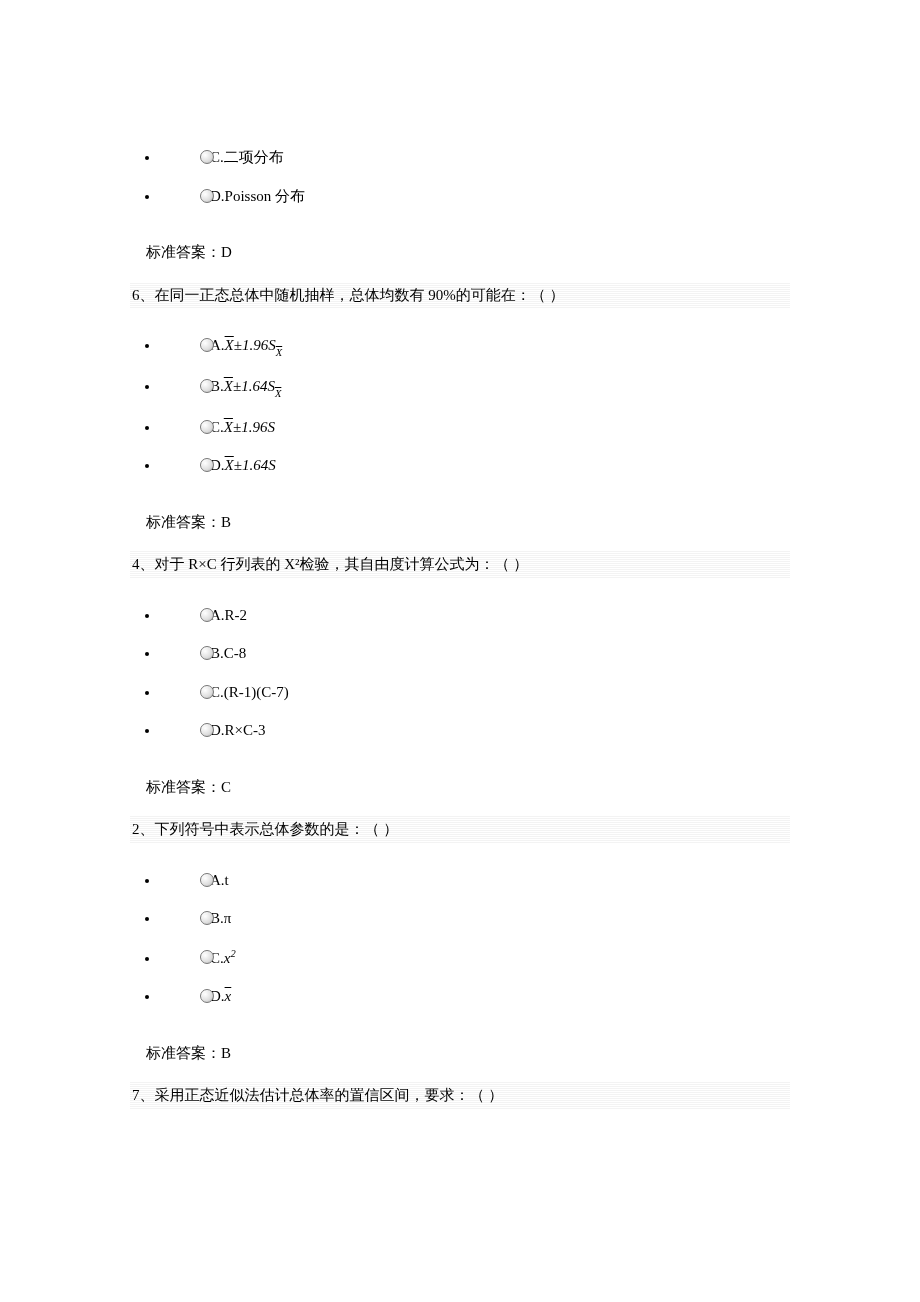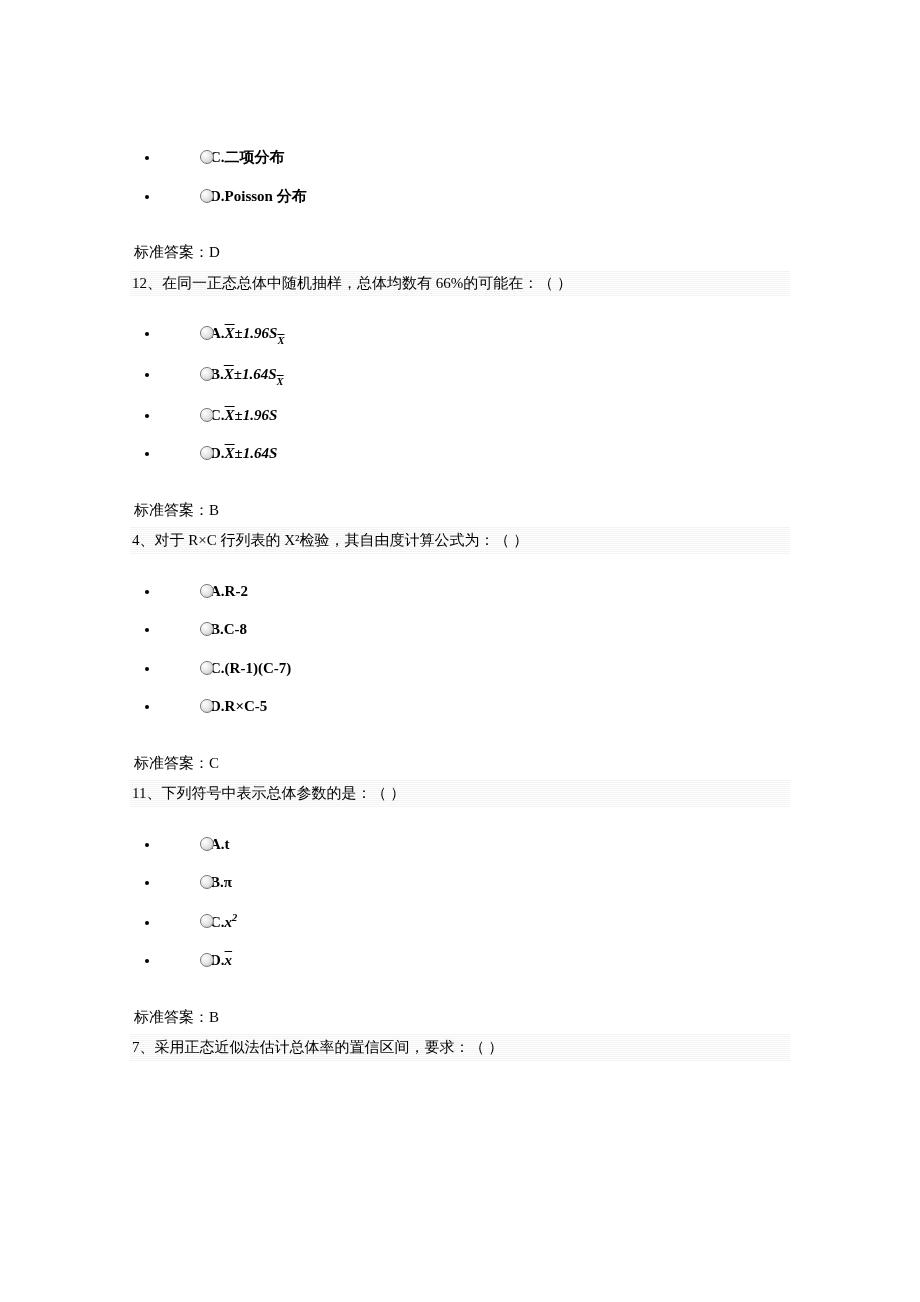--- a/index.html
+++ b/index.html
@@ -9,40 +9,39 @@
     background: #fff;
     margin: 0;
     padding: 120px 130px 40px 130px;
     width: 660px;
     line-height: 1.5;
   }
   ul.opts {
     list-style: disc;
     padding-left: 30px;
     margin: 18px 0 24px 0;
-    font-weight: bold;
   }
   ul.opts li {
     padding: 8px 0 8px 50px;
     position: relative;
   }
   .radio {
     display: inline-block;
     width: 12px;
     height: 12px;
     border: 1px solid #777;
     border-radius: 50%;
     background: radial-gradient(circle at 35% 35%, #fff 0%, #ddd 60%, #aaa 100%);
     position: absolute;
     left: 40px;
     top: 12px;
     box-shadow: inset 1px 1px 1px rgba(255,255,255,.6);
   }
   .ans {
-    margin: 4px;
+    margin: 16px;
     padding: 2px 0;
   }
   .qrow {
     background: repeating-linear-gradient(0deg, #f3f3f3 0px, #f3f3f3 1px, #fff 1px, #fff 2px);
     padding: 2px 2px;
     margin: 0 0 6px 0;
   }
   .label {
     font-family: "SimSun", "宋体", serif;
   }
@@ -74,21 +73,21 @@
   </li>
   <li>
     <span class="radio"></span>
     <span class="label">D.Poisson 分布</span>
   </li>
 </ul>
 <p class="ans">
   <span>标准答案：</span><span>D</span>
 </p>
 
-<p class="qrow">12、在同一正态总体中随机抽样，总体均数有 66%的可能在：（   ）</p>
+<p class="qrow">6、在同一正态总体中随机抽样，总体均数有 90%的可能在：（   ）</p>
 <ul class="opts">
   <li>
     <span class="radio"></span>
     <span class="label">
       <span>A.</span><span class="formula"><span class="ov">X</span><span>±1.96</span><span>S</span><span class="sub ov">X</span></span>
     </span>
   </li>
   <li>
     <span class="radio"></span>
     <span class="label">
@@ -121,28 +120,28 @@
   <li>
     <span class="radio"></span>
     <span class="label">B.C-8</span>
   </li>
   <li>
     <span class="radio"></span>
     <span class="label">C.(R-1)(C-7)</span>
   </li>
   <li>
     <span class="radio"></span>
-    <span class="label">D.R×C-5</span>
+    <span class="label">D.R×C-3</span>
   </li>
 </ul>
 <p class="ans">
   <span>标准答案：</span><span>C</span>
 </p>
 
-<p class="qrow">11、下列符号中表示总体参数的是：（    ）</p>
+<p class="qrow">2、下列符号中表示总体参数的是：（    ）</p>
 <ul class="opts">
   <li>
     <span class="radio"></span>
     <span class="label">A.t</span>
   </li>
   <li>
     <span class="radio"></span>
     <span class="label">B.π</span>
   </li>
   <li>

